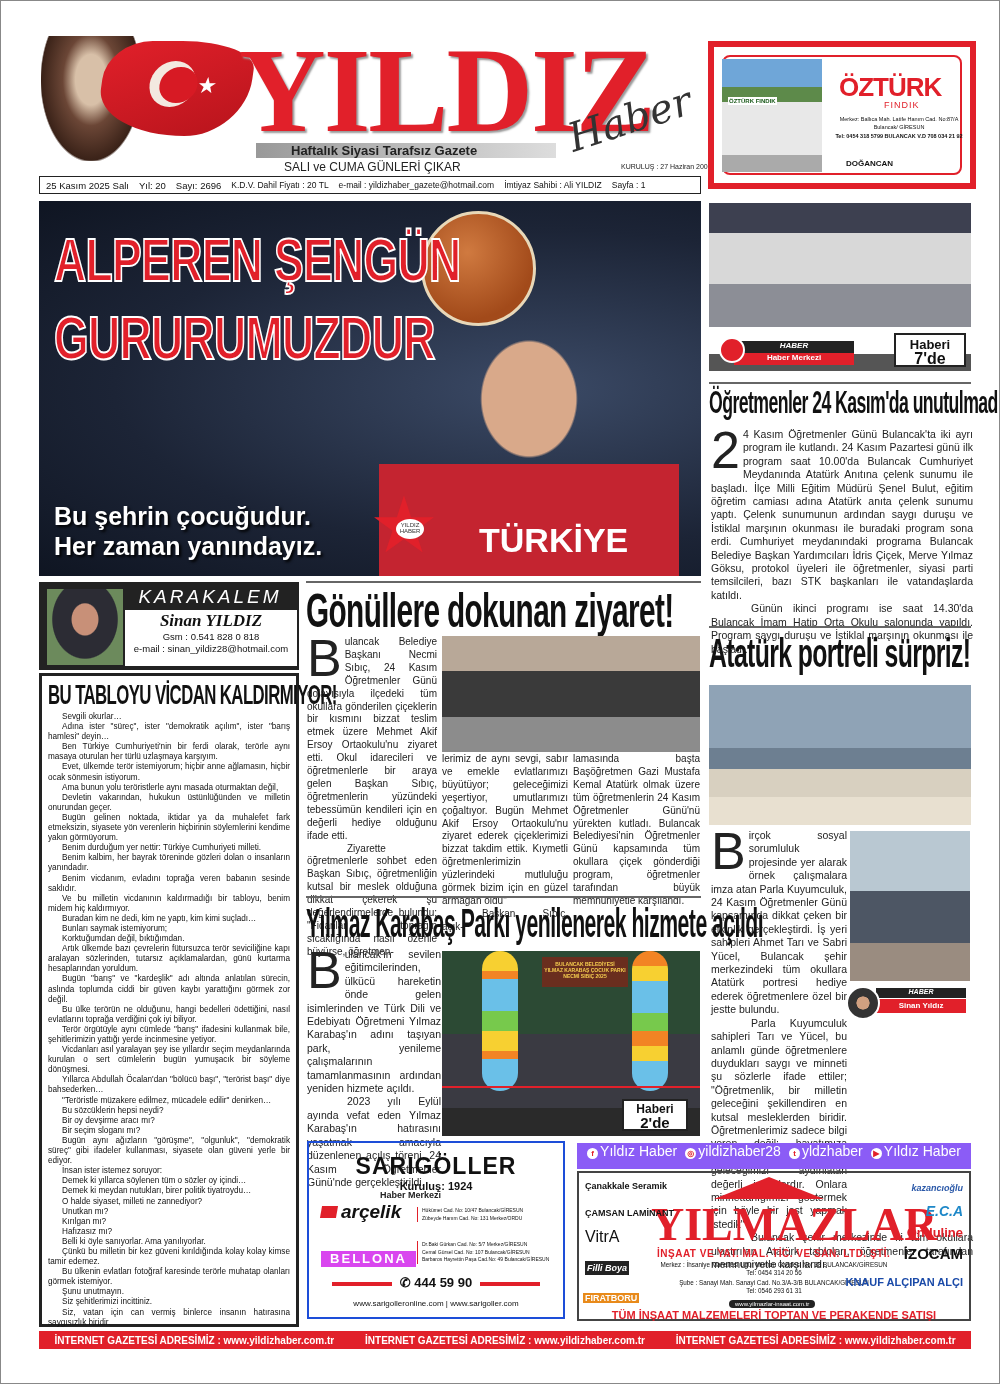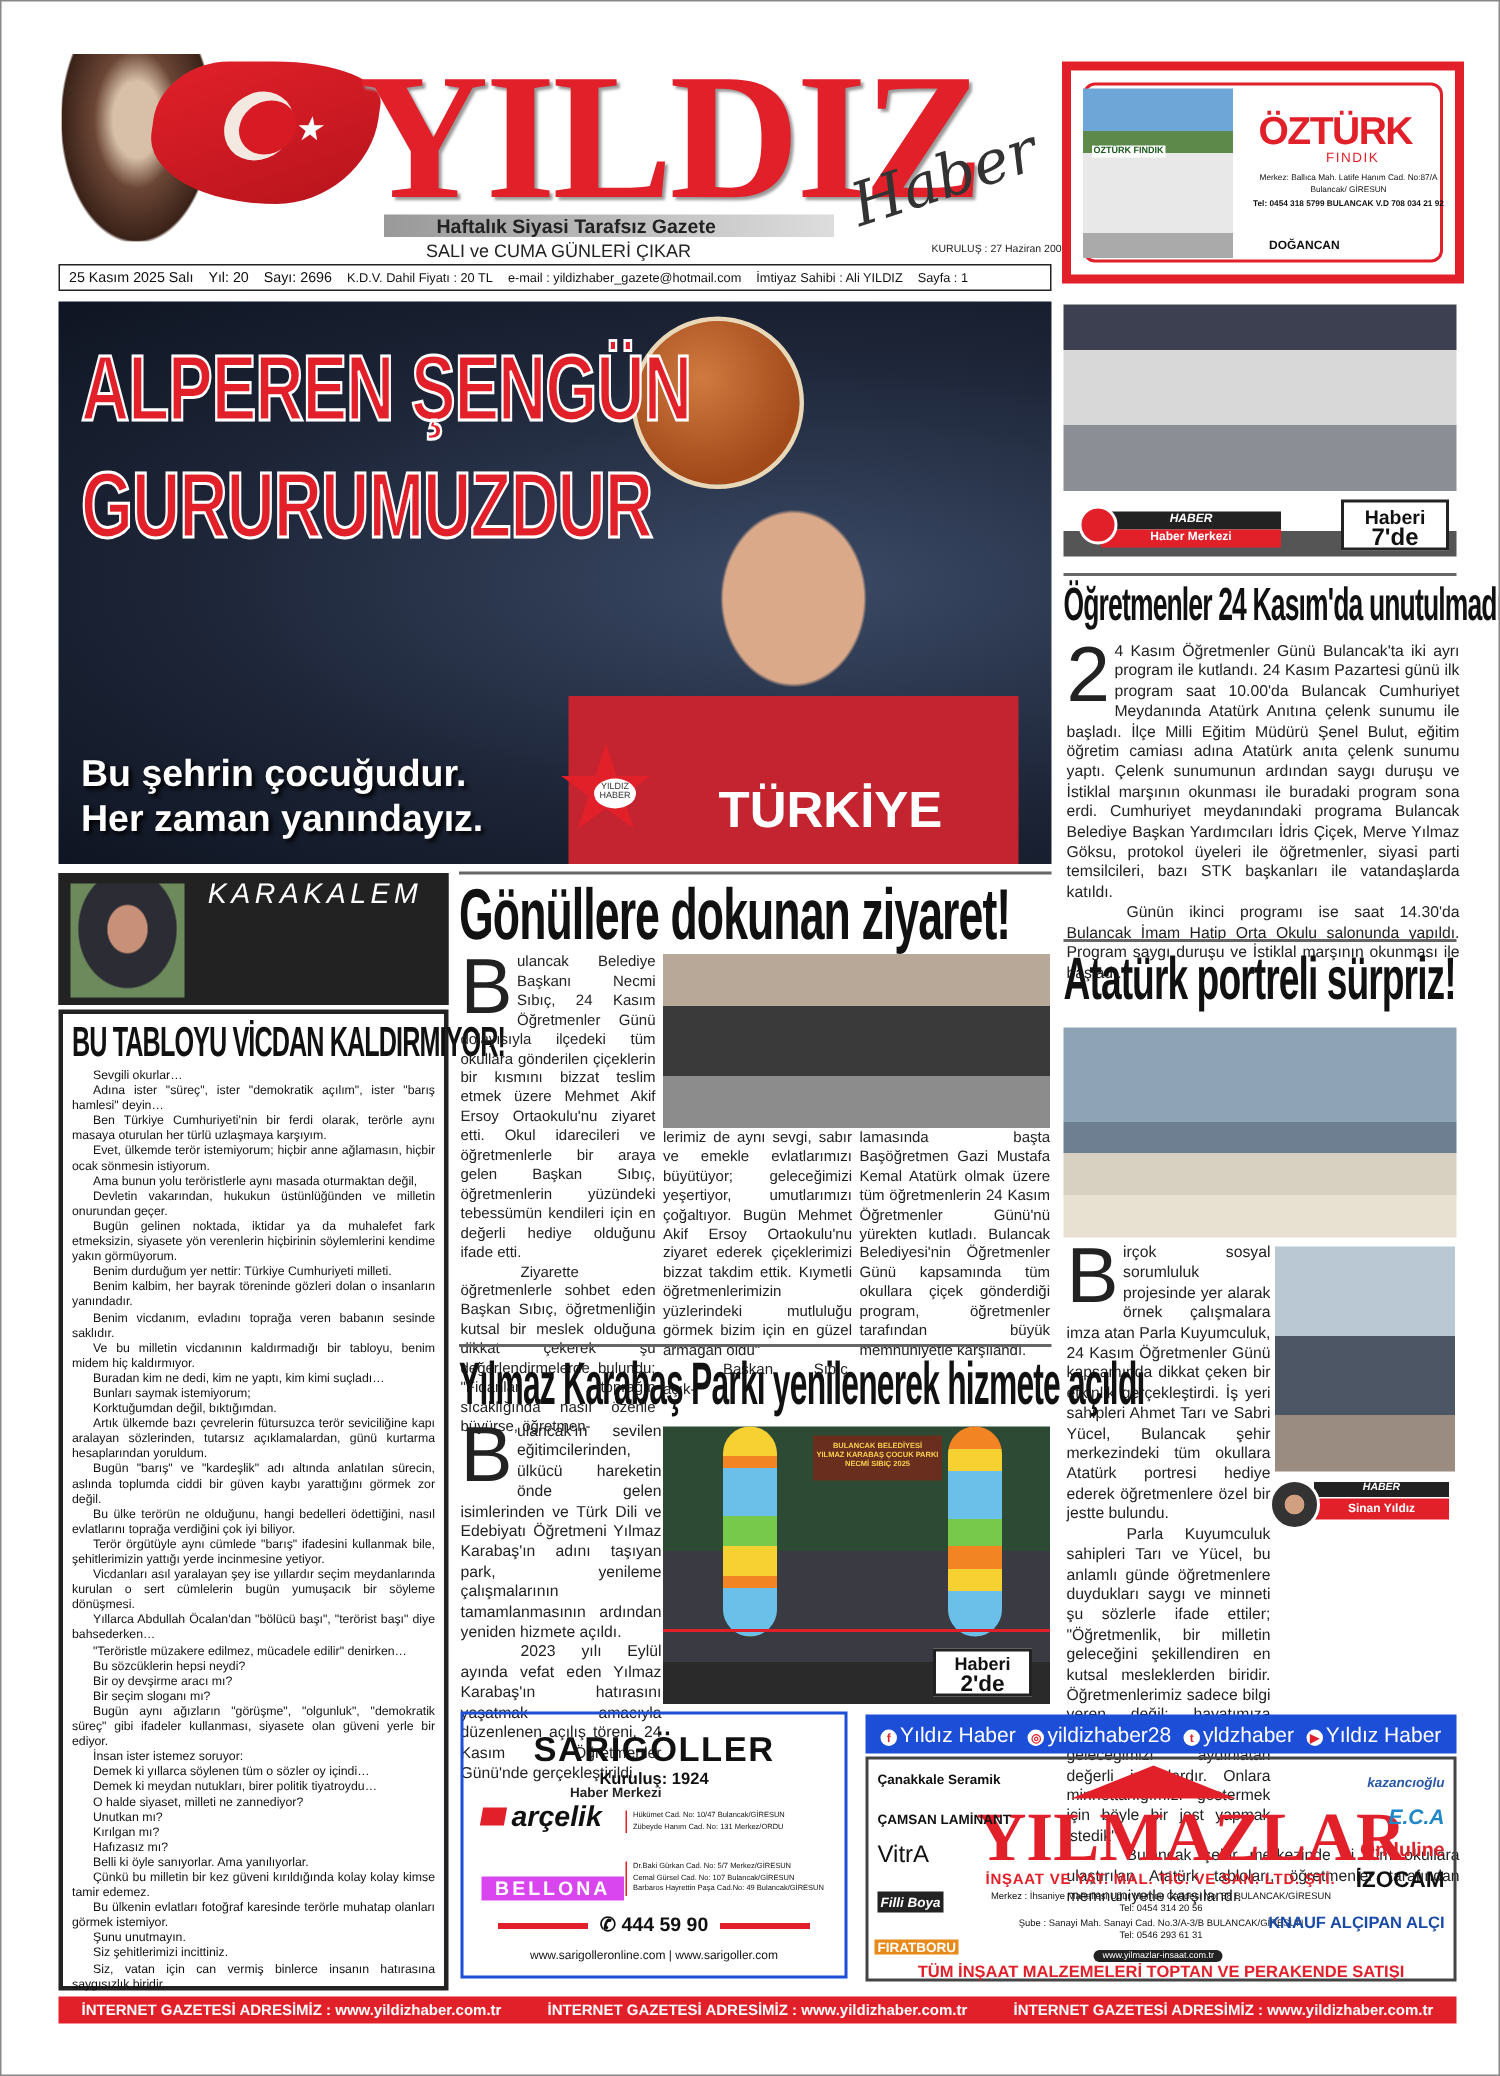--- a/index.html
+++ b/index.html
@@ -91,21 +91,21 @@
 #ad-sar .name{font-size:23px;font-weight:bold;margin-top:10px;letter-spacing:1px}
 #ad-sar .kur{font-size:11px;font-weight:bold}
 #ad-sar .br{position:absolute;left:12px;width:88px;font-weight:bold;text-align:left}
 #ad-sar .arc{top:58px;font-size:19px;font-style:italic}
 #ad-sar .arc:before{content:"";display:inline-block;width:16px;height:12px;background:#e1202a;margin-right:4px;transform:skew(-10deg)}
 #ad-sar .bel{top:108px;background:#d946ef;color:#fff;font-size:13px;letter-spacing:2px;text-align:center;height:16px;width:95px}
 #ad-sar .adr{position:absolute;left:108px;font-size:5px;text-align:left;line-height:7.5px;border-left:1px solid #e1202a;padding-left:4px}
 #ad-sar .phone{position:absolute;left:0;right:0;top:132px;font-size:13px;font-weight:bold}
 #ad-sar .phone:before,#ad-sar .phone:after{content:"";display:inline-block;width:60px;height:4px;background:#e1202a;margin:0 8px;vertical-align:middle}
 #ad-sar .web{position:absolute;left:0;right:0;top:156px;font-size:8px}
-#social{left:576px;top:1142px;width:394px;height:26px;background:#1d4ed8;color:#fff;font-size:14px;display:flex;align-items:center;justify-content:space-around;padding:0 6px}
+#social{left:576px;top:1142px;width:394px;height:26px;background:#8b5cf6;color:#fff;font-size:14px;display:flex;justify-content:space-around;padding:0 6px}
 #social .ic{display:inline-block;width:11px;height:11px;border-radius:50%;background:#fff;color:#e1202a;font-size:8px;text-align:center;line-height:11px;margin-right:2px;font-weight:bold}
 #ad-yil{left:576px;top:1170px;width:394px;height:150px;border:2px solid #444}
 #ad-yil .big{position:absolute;left:72px;top:25px;font-family:"Liberation Serif",serif;font-size:46px;color:#e1202a;font-weight:bold}
 #ad-yil .roof{position:absolute;left:135px;top:4px;width:0;height:0;border-left:55px solid transparent;border-right:55px solid transparent;border-bottom:22px solid #e1202a}
 #ad-yil .sub{position:absolute;left:78px;top:75px;font-size:10px;color:#e1202a;font-weight:bold;letter-spacing:.5px}
 #ad-yil .l{position:absolute;left:70px;width:250px;text-align:center;font-size:6.3px;line-height:8px}
 #ad-yil .site{position:absolute;left:150px;top:127px;font-size:6px;background:#222;color:#fff;border-radius:6px;padding:1px 6px}
 #ad-yil .foot{position:absolute;left:0;right:0;top:136px;text-align:center;font-size:11px;font-weight:bold;color:#e1202a}
 #ad-yil .brandL,#ad-yil .brandR{position:absolute;font-weight:bold;font-size:9px}
 
@@ -193,20 +193,25 @@
 </div>
 <div class="abs" id="bylinebox">
   <div class="b1">HABER</div>
   <div class="b2">Sinan Yıldız</div>
   <div class="av"></div>
 </div>
 
 <div class="abs" id="kk">
   <div class="photo"></div>
   <div class="title">KARAKALEM</div>
+  <div class="wbox">
+    <div class="name">Sinan YILDIZ</div>
+    <div class="gsm">Gsm : 0.541 828 0 818</div>
+    <div class="email">e-mail : sinan_yildiz28@hotmail.com</div>
+  </div>
 </div>
 <div class="abs" id="col">
   <h2>BU TABLOYU VİCDAN KALDIRMIYOR!</h2>
   <div id="col-body">
       <p>Sevgili okurlar…</p>
       <p>Adına ister "süreç", ister "demokratik açılım", ister "barış hamlesi" deyin…</p>
       <p>Ben Türkiye Cumhuriyeti'nin bir ferdi olarak, terörle aynı masaya oturulan her türlü uzlaşmaya karşıyım.</p>
       <p>Evet, ülkemde terör istemiyorum; hiçbir anne ağlamasın, hiçbir ocak sönmesin istiyorum.</p>
       <p>Ama bunun yolu teröristlerle aynı masada oturmaktan değil,</p>
       <p>Devletin vakarından, hukukun üstünlüğünden ve milletin onurundan geçer.</p>

